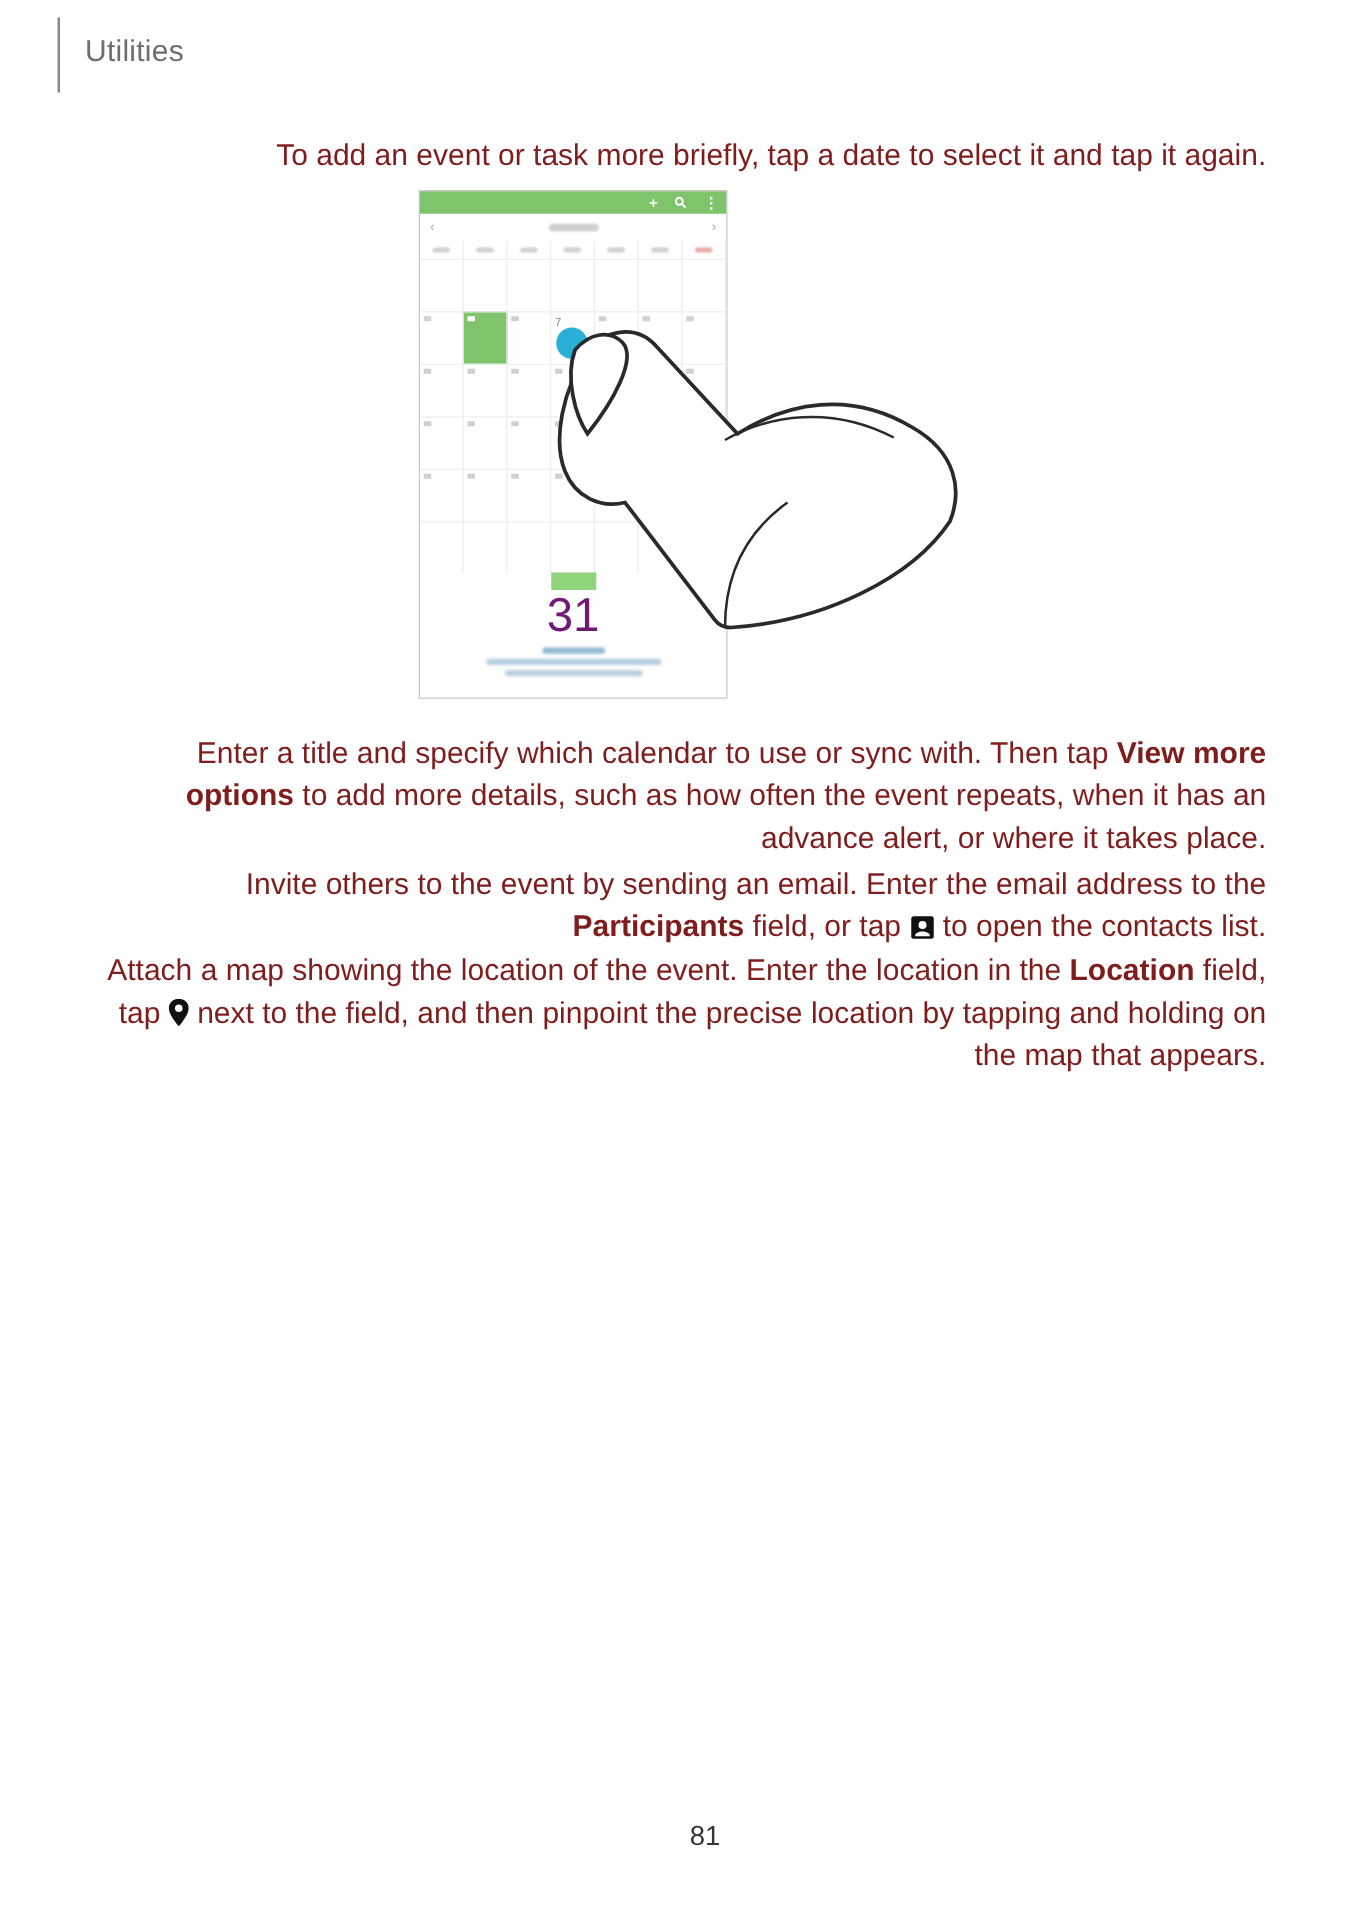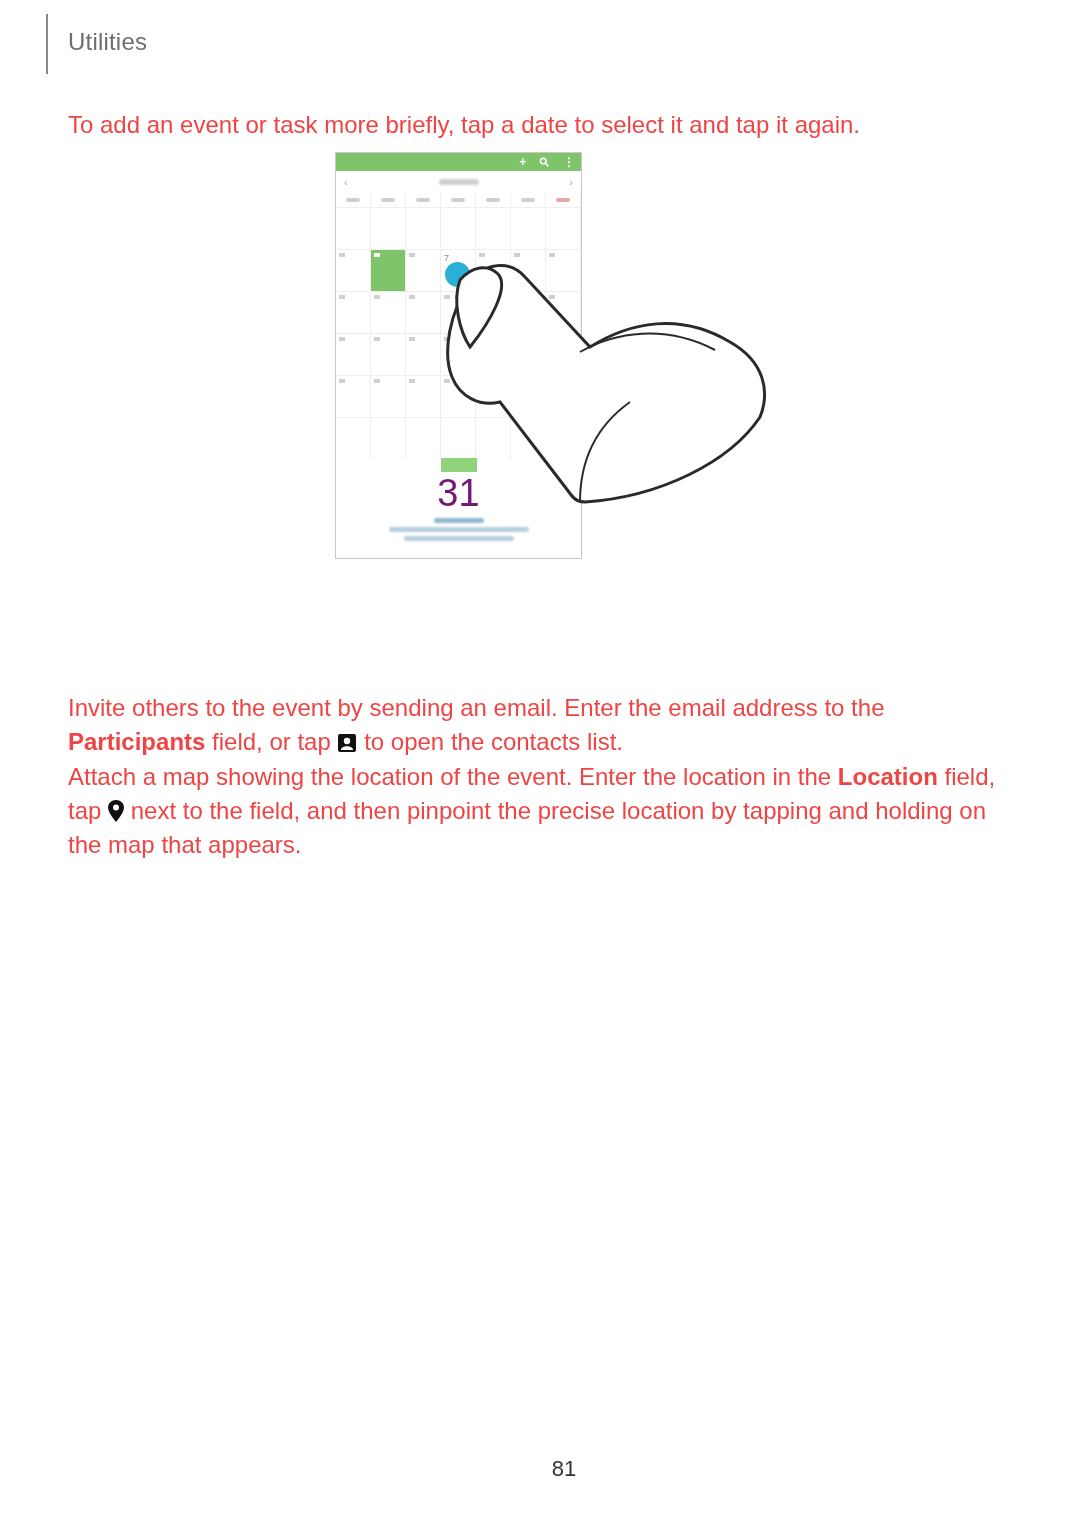--- a/index.html
+++ b/index.html
@@ -32,21 +32,22 @@
     font-size: 24px;
     color: #6e6e6e;
     letter-spacing: 0.2px;
   }
   .body-text {
     position: absolute;
     left: 68px;
     width: 945px;
     font-size: 24px;
     line-height: 34px;
-    color: #ef4444;
+    color: #7f1d1d;
+    text-align: right;
   }
   .p1 { top: 108px; }
   .figure {
     position: absolute;
     left: 335px;
     top: 152px;
     width: 430px;
     height: 420px;
   }
   .phone {
@@ -334,20 +335,23 @@
                C 12 100, 20 60, 40 30 Z" fill="#ffffff" stroke="#2a2a2a" stroke-width="3"></path>
       <path d="M30 28
                C 42 14, 58 12, 68 22
                C 80 35, 60 70, 40 95
                C 30 80, 22 50, 30 28 Z" fill="#ffffff" stroke="#2a2a2a" stroke-width="3"></path>
       <path d="M150 100 C 185 80, 235 72, 285 98" fill="none" stroke="#2a2a2a" stroke-width="2"></path>
       <path d="M150 250 C 150 210, 165 175, 200 150" fill="none" stroke="#2a2a2a" stroke-width="2"></path>
     </svg>
   </div>
 
+  <div class="body-text p2">
+    <span>Enter a title and specify which calendar to use or sync with. Then tap </span><b>View more options</b><span> to add more details, such as how often the event repeats, when it has an advance alert, or where it takes place.</span>
+  </div>
 
   <div class="body-text p4">
     <span>Attach a map showing the location of the event. Enter the location in the </span><b>Location</b><span> field, tap </span>
     <svg class="inline-icon" width="16" height="22" viewBox="0 0 16 22">
       <path d="M8 0 C3.6 0 0 3.4 0 7.6 C0 13.2 8 22 8 22 C8 22 16 13.2 16 7.6 C16 3.4 12.4 0 8 0 Z" fill="#111"></path>
       <circle cx="8" cy="7.6" r="3" fill="#fff"></circle>
     </svg>
     <span> next to the field, and then pinpoint the precise location by tapping and holding on the map that appears.</span>
   </div>
 

